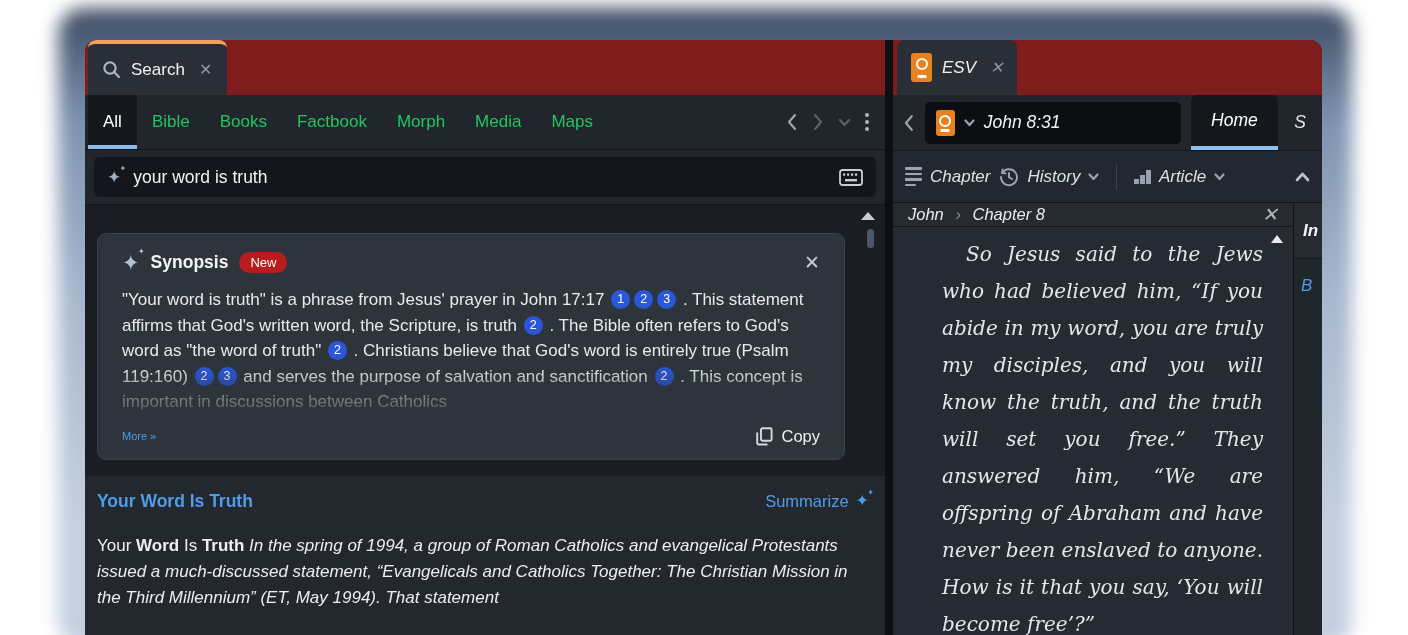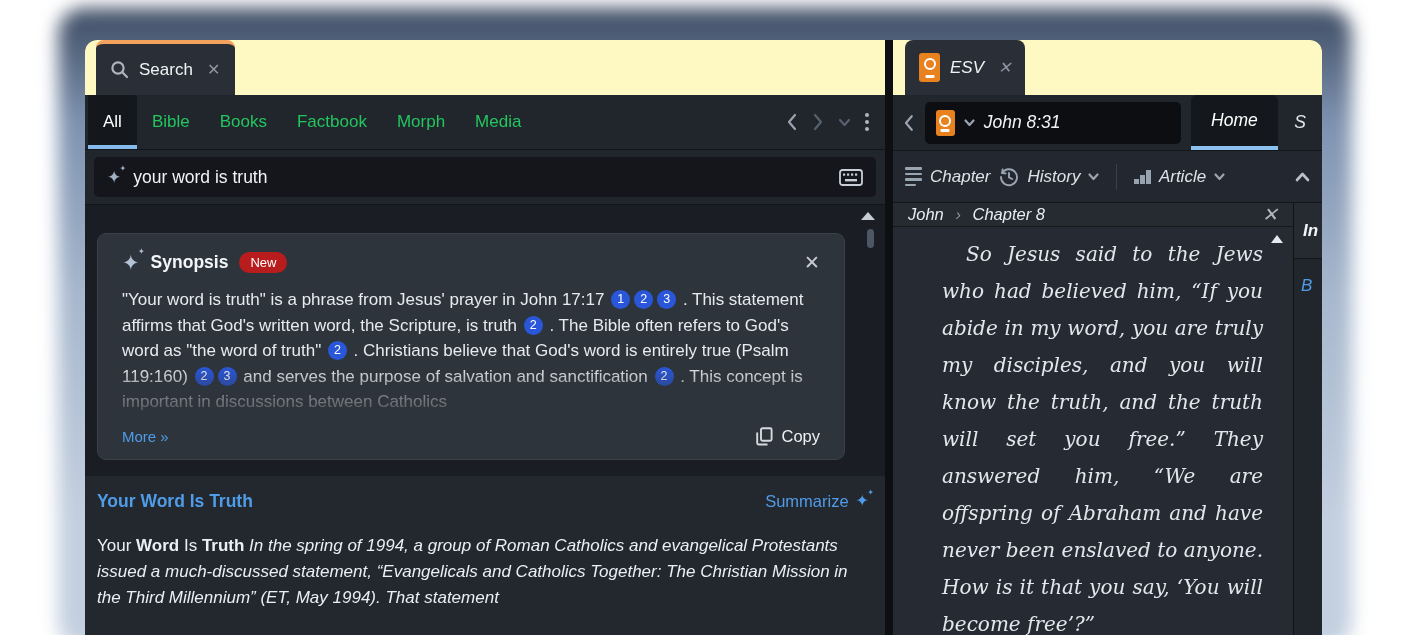--- a/index.html
+++ b/index.html
@@ -5,21 +5,21 @@
   * { margin:0; padding:0; box-sizing:border-box; }
   html,body { width:1408px; height:635px; overflow:hidden; background:#ffffff;
               font-family:"Liberation Sans", sans-serif; }
   .halo { position:absolute; left:58px; top:8px; width:1294px; height:640px;
           border-radius:26px; filter:blur(9px);
           background:linear-gradient(180deg,#3e4c63 0%, #7e92b0 18%, #a7b7cd 45%, #c3cfdf 80%); }
   .window { position:absolute; left:85px; top:40px; width:1237px; height:595px;
             background:#0d0f13; border-radius:12px 12px 0 0; overflow:hidden;
             display:flex; }
   
-  .tab-strip { height:55px; display:flex; align-items:flex-start; background:#fef9c3;padding-left:8px; }
+  .tab-strip { height:55px; display:flex; align-items:flex-start; background:#7f1d1d; }
   .doc-tab { height:55px; display:flex; align-items:center; gap:10px;
              background:#2a2f37; border-radius:8px 8px 0 0; padding:0 14px;
              color:#f0f2f5; font-size:17px; }
   .doc-tab .close { color:#8d96a2; font-size:16px; margin-left:4px; }
   .row { background:#21252c; display:flex; align-items:center; }
   .chev { stroke:#9aa4b1; stroke-width:2.2; fill:none; stroke-linecap:round; stroke-linejoin:round; }
   .chev.dim { stroke:#57616e; }
   
   .left { width:800px; display:flex; flex-direction:column; }
   .search-tab { margin-left:3px; width:139px; border-top:4px solid #f2a25c; }
@@ -49,21 +49,21 @@
   .card-head .sparkle { font-size:21px; color:#b3c2d6; }
   .card-title { font-size:17.5px; font-weight:bold; color:#f3f5f8; }
   .badge { background:#b91c1c; color:#fff; font-size:13px; padding:3px 11px; border-radius:12px; }
   .card-close { margin-left:auto; color:#c6ccd4; font-size:19px; }
   .card-body { margin-top:13px; font-size:17px; line-height:25.5px; color:#e7eaee;
                -webkit-mask-image:linear-gradient(180deg,#000 62%,rgba(0,0,0,.45) 84%,rgba(0,0,0,.18) 100%);
                mask-image:linear-gradient(180deg,#000 62%,rgba(0,0,0,.45) 84%,rgba(0,0,0,.18) 100%); }
   .cite { display:inline-block; width:19px; height:19px; border-radius:50%; background:#2a57d9;
           color:#fff; font-size:12.5px; line-height:19px; text-align:center; margin:0 2px; vertical-align:2px; }
   .card-foot { margin-top:12px; display:flex; align-items:center; }
-  .more-link { color:#4f9ce8; font-size:15px; }
+  .more-link { color:#4f9ce8; font-size:11px; }
   .copy-btn { margin-left:auto; display:flex; gap:8px; color:#eef1f4; font-size:16.5px; }
   .result { margin-top:16px; flex:1; background:#23272e; padding:15px 16px 0 12px; }
   .result-head { display:flex; align-items:center; }
   .result-title { color:#4f9ce8; font-weight:bold; font-size:17.5px; }
   .summarize { margin-left:auto; color:#4f9ce8; font-size:16.5px; display:flex; gap:7px; align-items:center; }
   .summarize .sparkle { color:#4f9ce8; font-size:16px; }
   .result-body { margin-top:21px; font-size:17px; line-height:26px; color:#ebeef2; }
   .result-body .b { font-weight:bold; }
   .result-body .i { font-style:italic; }
   
@@ -134,20 +134,21 @@
     </div>
 
     <div class="row nav-row">
       <div class="nav-tabs">
           <div class="nav-tab active">All</div>
           <div class="nav-tab">Bible</div>
           <div class="nav-tab">Books</div>
           <div class="nav-tab">Factbook</div>
           <div class="nav-tab">Morph</div>
           <div class="nav-tab">Media</div>
+          <div class="nav-tab">Maps</div>
         </div>
       <div class="nav-ctrls">
         <svg width="12" height="18" viewBox="0 0 12 18">
             <polyline class="chev" points="9,2 3,9 9,16"></polyline>
           </svg>
         <svg width="12" height="18" viewBox="0 0 12 18">
             <polyline class="chev dim" points="3,2 9,9 3,16"></polyline>
           </svg>
         <svg width="13" height="9" viewBox="0 0 13 9">
             <polyline class="chev dim" points="2,2 6.5,7 11,2"></polyline>

